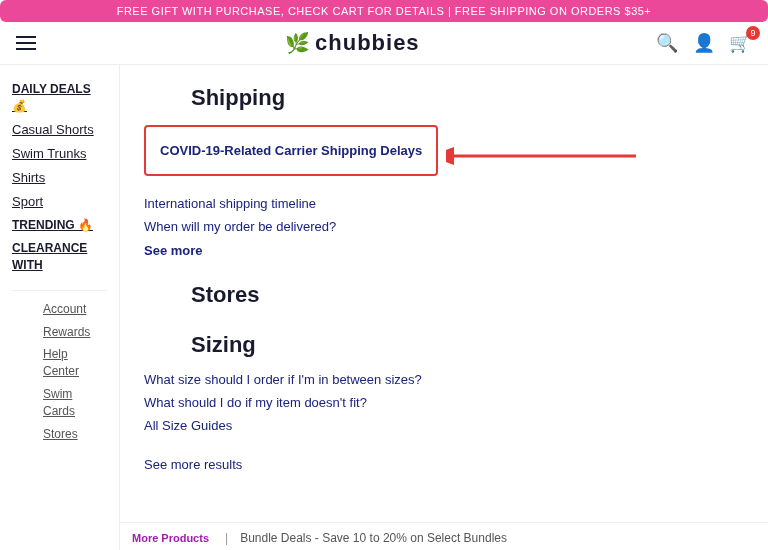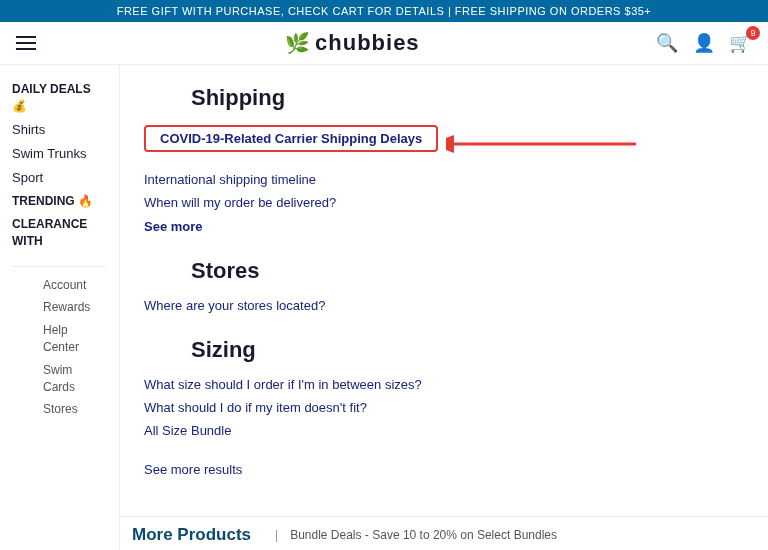--- a/index.html
+++ b/index.html
@@ -1,25 +1,26 @@
 <!DOCTYPE html>
 <html><head>
   <meta charset="utf-8">
   <style>
     * { margin: 0; padding: 0; box-sizing: border-box; }
     body { font-family: Arial, sans-serif; font-size: 14px; color: #333; background: #fff; width: 768px; height: 550px; overflow: hidden; }
 
     
     .top-banner {
-      background: #0369a1;
+      background: #ec4899;
       color: #fff;
       text-align: center;
       font-size: 11px;
       padding: 5px 10px;
       letter-spacing: 0.5px;
+      border-radius: 6px;
     }
 
     
     .header {
       display: flex;
       align-items: center;
       justify-content: space-between;
       padding: 8px 16px;
       border-bottom: 1px solid #eee;
       background: #fff;
@@ -95,20 +96,21 @@
     }
     .sidebar-section {
       margin-bottom: 16px;
     }
     .sidebar-item {
       font-size: 13px;
       color: #1a1a2e;
       margin-bottom: 6px;
       cursor: pointer;
       line-height: 1.4;
+      text-decoration: underline;
     }
     .sidebar-item.bold {
       font-weight: bold;
       font-size: 12px;
     }
     .sidebar-divider {
       border: none;
       border-top: 1px solid #eee;
       margin: 10px 0;
     }
@@ -139,21 +141,21 @@
       font-weight: bold;
       color: #1a1a2e;
       margin-bottom: 14px;
       margin-left: 47px;
     }
 
     
     .covid-box {
       border: 2px solid #e53935;
       border-radius: 4px;
-      padding: 4px 14px;
+      padding: 16px 14px;
       display: inline-block;
       color: #1a237e;
       font-size: 13px;
       font-weight: bold;
       cursor: pointer;
       margin-bottom: 10px;
       position: relative;
     }
 
     .faq-link {
@@ -183,23 +185,23 @@
       gap: 8px;
       position: absolute;
       bottom: 0;
       left: 120px;
       right: 0;
       overflow: hidden;
       white-space: nowrap;
     }
     .more-products-label {
       font-weight: bold;
-      color: #0c4a6e;
-      font-size: 17px;
-      margin-right: 12px;
+      color: #a21caf;
+      font-size: 11px;
+      margin-right: 4px;
       flex-shrink: 0;
     }
     .product-link {
       color: #555;
       font-size: 12px;
       cursor: pointer;
     }
     .product-sep {
       color: #999;
       margin: 0 4px;
@@ -243,22 +245,23 @@
     </div>
   </div>
 </div>
 
 <div class="layout-wrapper" style="position:relative;">
   <div class="layout">
 
     <div class="sidebar">
       <div class="sidebar-section">
         <div class="sidebar-item bold">DAILY DEALS 💰</div>
+        <div class="sidebar-item">Casual Shorts</div>
+        <div class="sidebar-item">Swim Trunks</div>
         <div class="sidebar-item">Shirts</div>
-        <div class="sidebar-item">Swim Trunks</div>
         <div class="sidebar-item">Sport</div>
         <div class="sidebar-item bold">TRENDING 🔥</div>
         <div class="sidebar-item clearance-text">CLEARANCE WITH</div>
       </div>
       <hr class="sidebar-divider">
       <div class="sidebar-section">
         <div class="sidebar-item small">Account</div>
         <div class="sidebar-item small">Rewards</div>
         <div class="sidebar-item small">Help Center</div>
         <div class="sidebar-item small">Swim Cards</div>
@@ -285,28 +288,27 @@
           </svg>
         </div>
 
         <a class="faq-link">International shipping timeline</a>
         <a class="faq-link">When will my order be delivered?</a>
         <span class="see-more">See more</span>
       </div>
 
       <div class="section">
         <div class="section-title">Stores</div>
-        <a class="faq-link">Where are your stores located?</a>
       </div>
 
       <div class="section">
         <div class="section-title">Sizing</div>
         <a class="faq-link">What size should I order if I'm in between sizes?</a>
         <a class="faq-link">What should I do if my item doesn't fit?</a>
-        <a class="faq-link">All Size Bundle</a>
+        <a class="faq-link">All Size Guides</a>
       </div>
 
       <span class="see-more-results">See more results</span>
 
     </div>
   </div>
 
   <div class="more-products-bar">
     <span class="more-products-label">More Products</span>
     <span class="product-sep">|</span>

